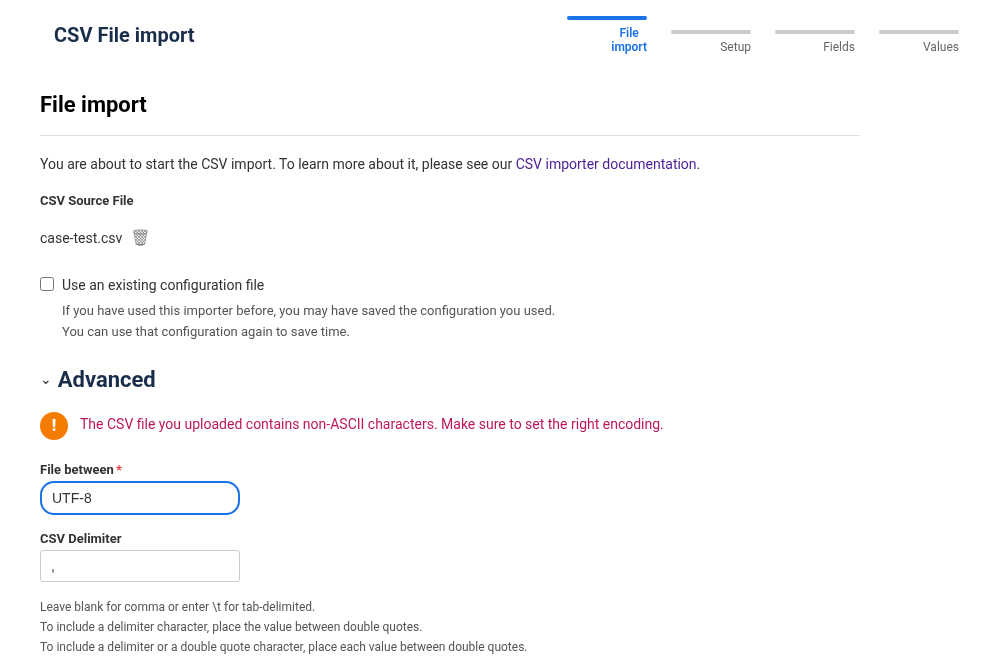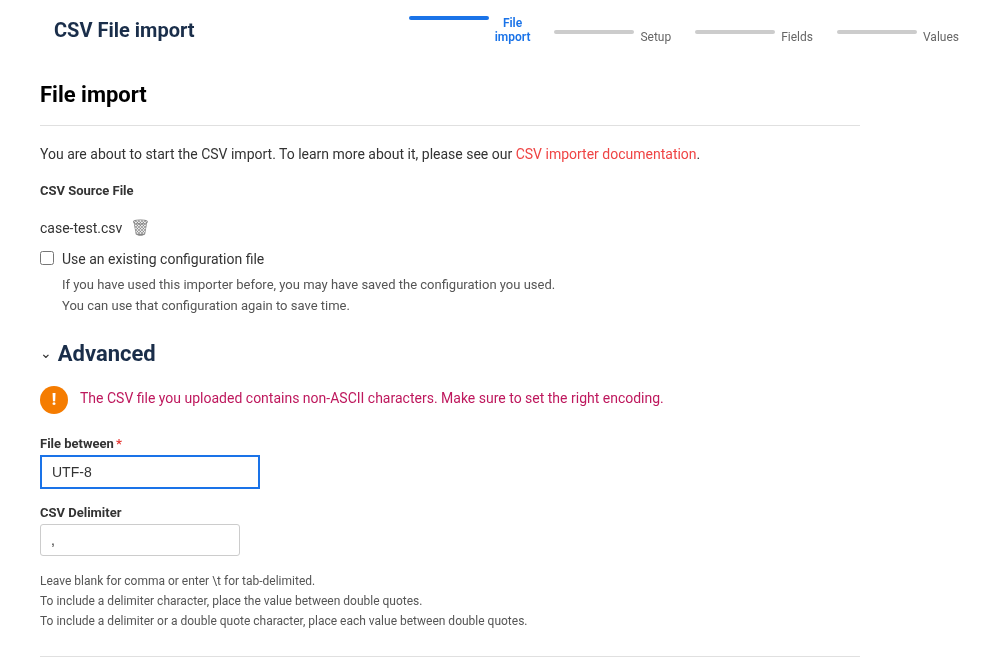--- a/index.html
+++ b/index.html
@@ -29,21 +29,22 @@
       color: #1a2e4a;
       margin-left: 14px;
     }
     .stepper {
       display: flex;
       align-items: flex-end;
       gap: 24px;
     }
     .step {
       display: flex;
-      align-items: flex-start;
+      flex-direction: column;
+      align-items: flex-end;
       gap: 6px;
     }
     .step-bar {
       width: 80px;
       height: 4px;
       border-radius: 2px;
     }
     .step-bar.active { background: #1a73e8; }
     .step-bar.inactive { background: #ccc; }
     .step-label {
@@ -68,35 +69,35 @@
       border: none;
       border-top: 1px solid #e0e0e0;
       margin-bottom: 18px;
     }
     .intro-text {
       color: #333;
       margin-bottom: 18px;
       line-height: 1.5;
     }
     .intro-text a {
-      color: #ef4444;
+      color: #4c1d95;
       text-decoration: none;
     }
 
     .field-label {
       font-size: 13px;
       font-weight: 700;
       color: #333;
       margin-bottom: 20px;
     }
     .source-file-row {
       display: flex;
       align-items: center;
       gap: 8px;
-      margin-bottom: 14px;
+      margin-bottom: 30px;
       color: #333;
       font-size: 14px;
     }
     .trash-icon {
       color: #888;
       cursor: pointer;
       font-size: 16px;
     }
 
     .checkbox-row {
@@ -175,24 +176,24 @@
       color: #333;
       margin-bottom: 4px;
       display: flex;
       align-items: center;
       gap: 2px;
     }
     .required-star {
       color: #e53935;
     }
     .form-input {
-      width: 220px;
+      width: 200px;
       padding: 7px 10px;
       border: 2px solid #1a73e8;
-      border-radius: 0;
+      border-radius: 14px;
       font-size: 14px;
       color: #333;
       outline: none;
     }
     .form-input.plain {
       border: 1px solid #ccc;
       border-radius: 3px;
       width: 200px;
       padding: 7px 10px;
       font-size: 14px;

